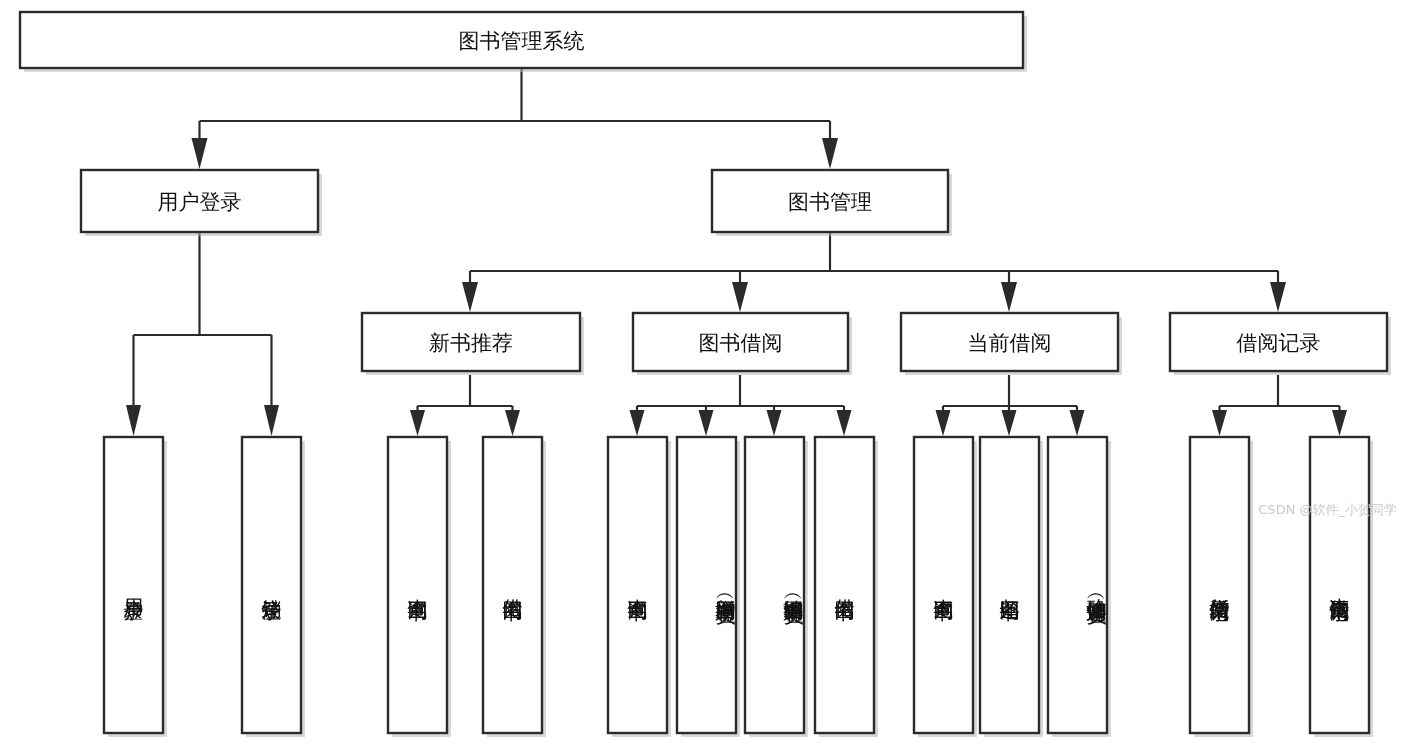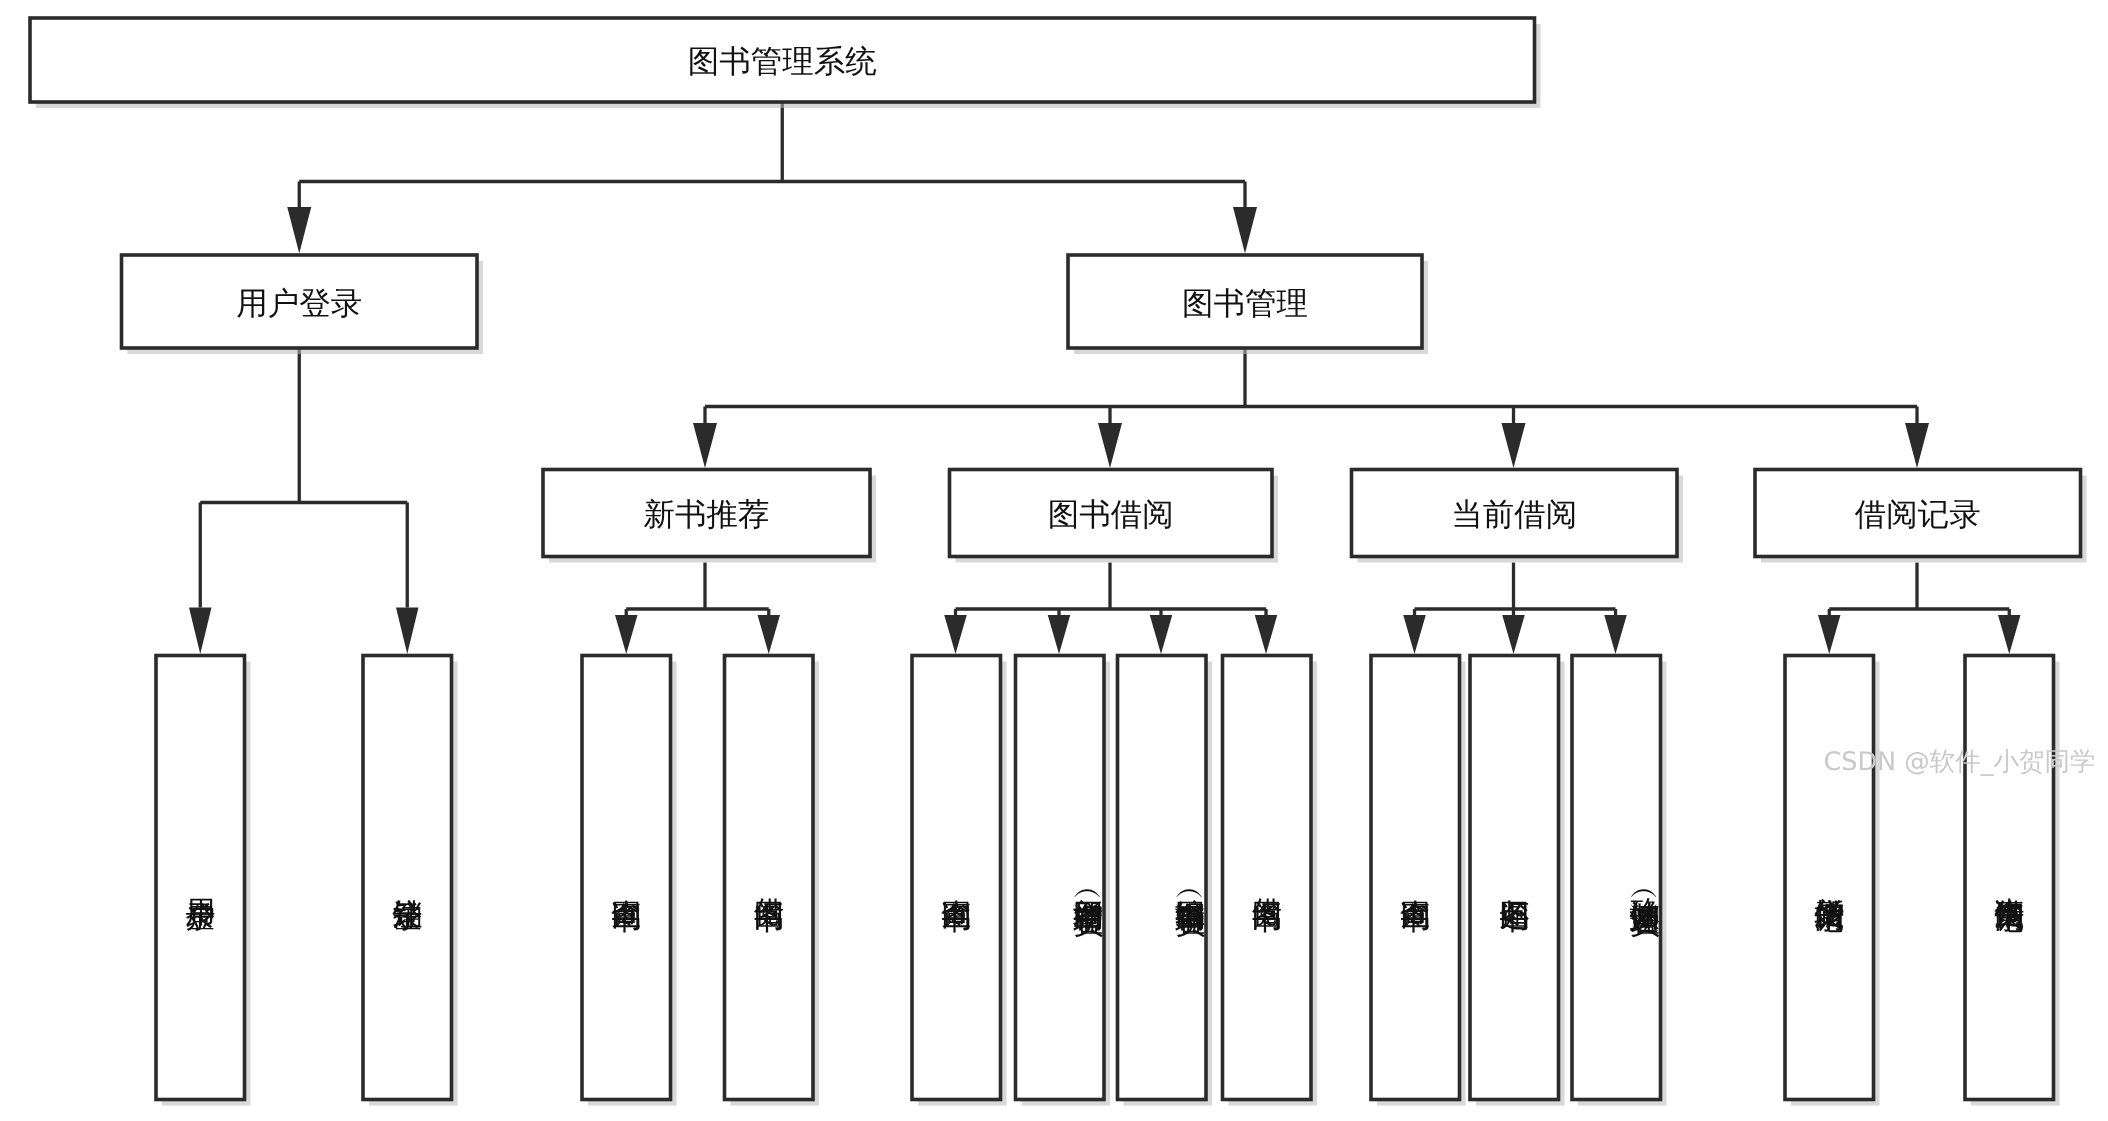--- a/index.html
+++ b/index.html
@@ -67,21 +67,21 @@
     pointer-events: none;
   }
   .vlabel.centered {
     align-items: center;
   }
   .watermark {
     position: absolute;
     right: 8px;
     bottom: 4px;
     font-family: "DejaVu Sans", "Liberation Sans", sans-serif;
-    font-size: 17px;
+    font-size: 13px;
     color: #c9c9c9;
     white-space: nowrap;
   }
 </style>
 </head>
 <body>
 
 <div id="diagram-root">
 
   <svg id="flow" viewBox="0 0 1405 747">

